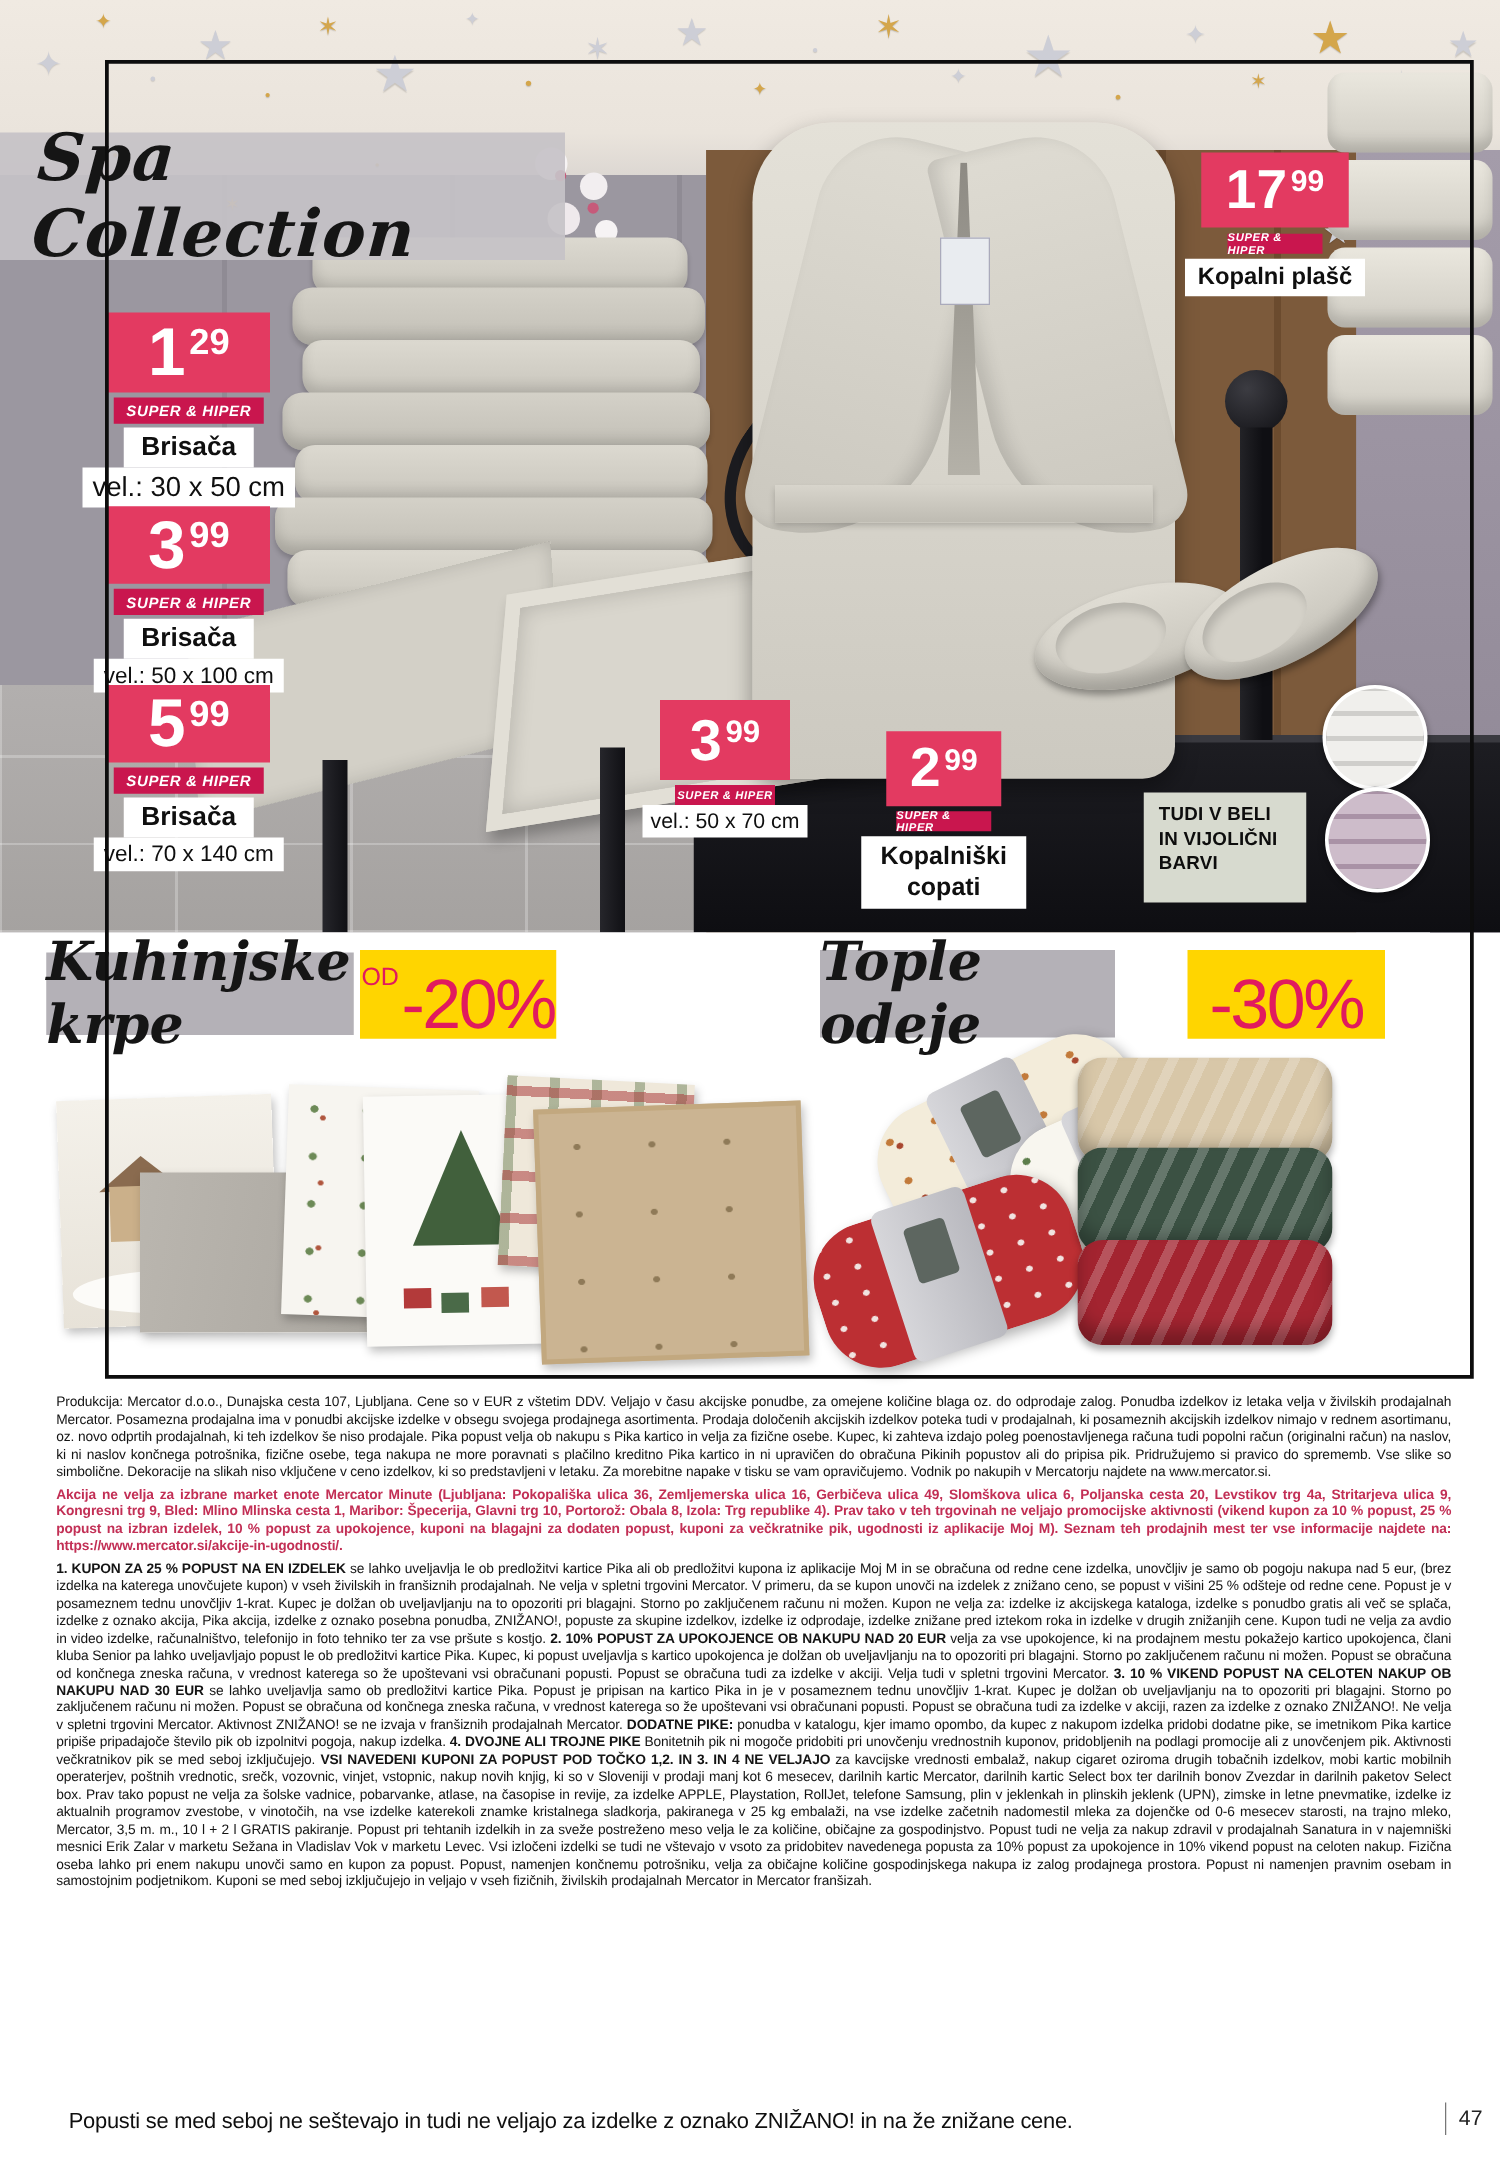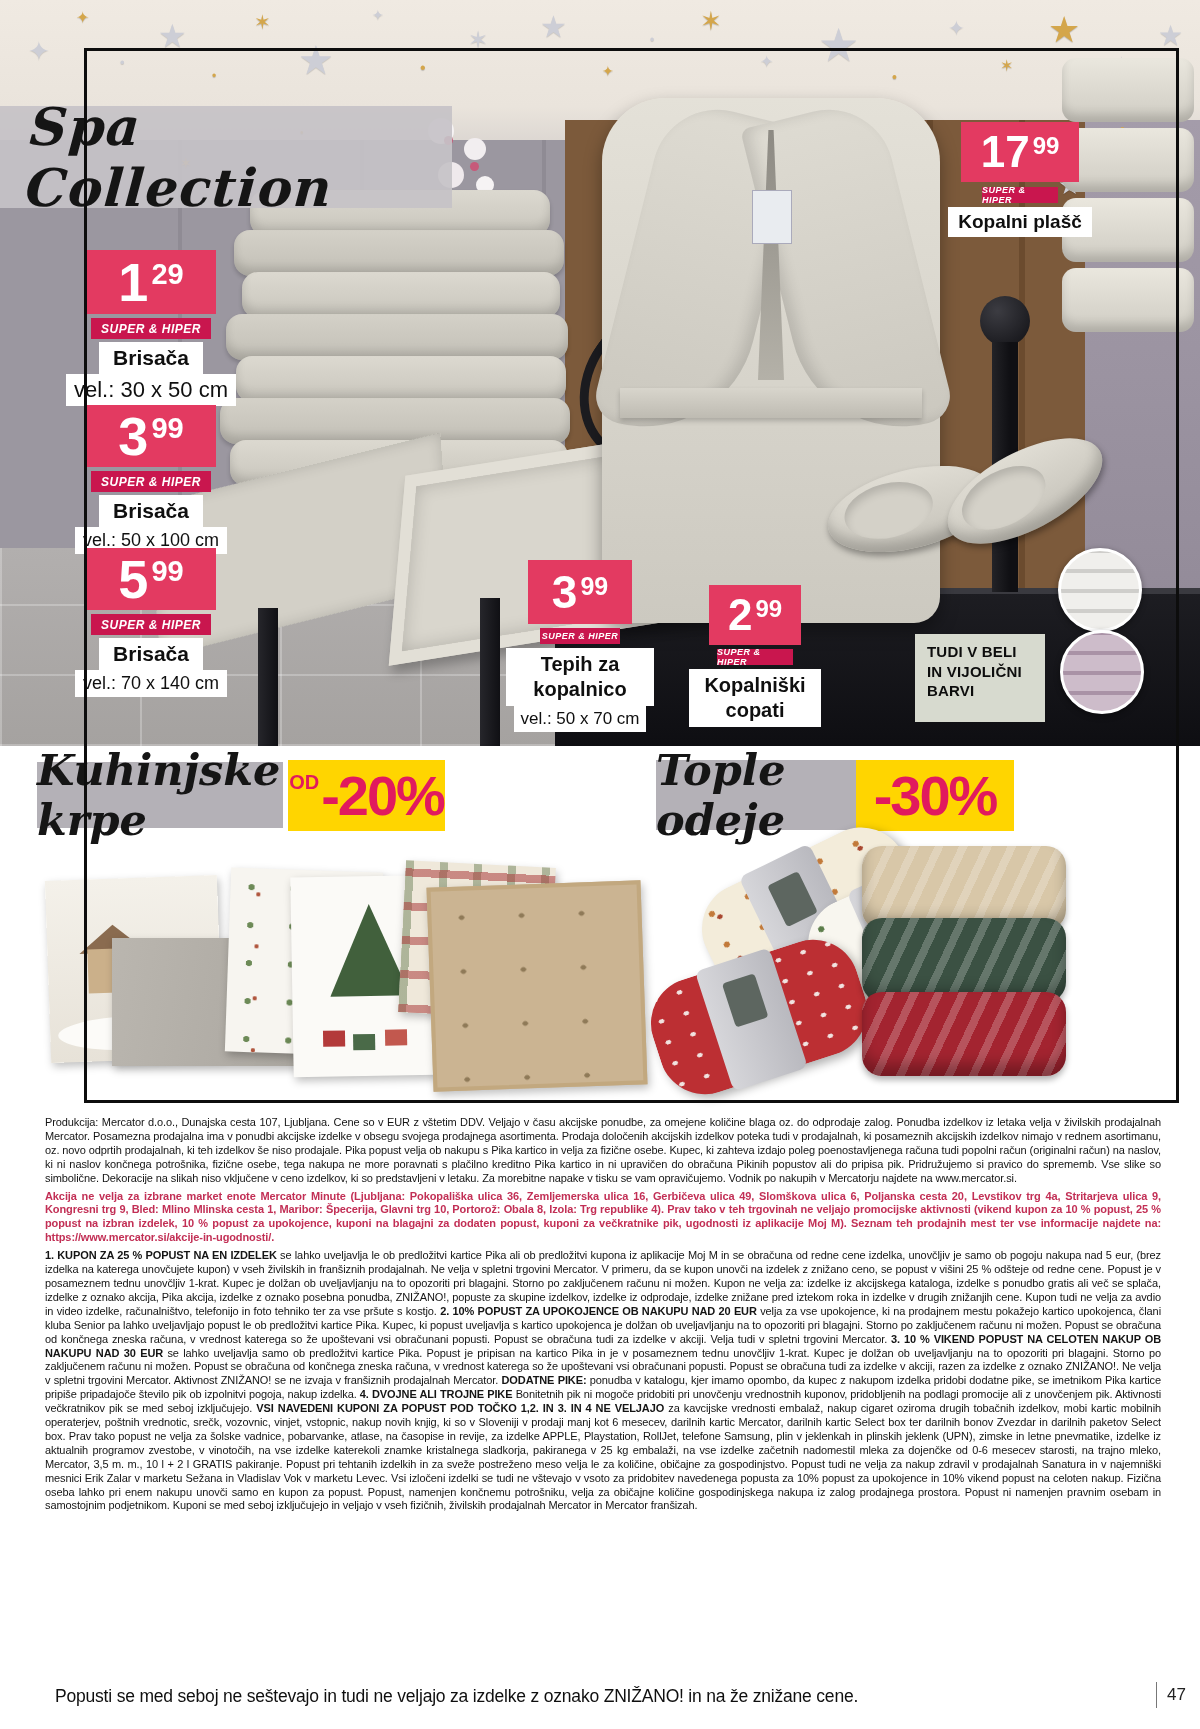--- a/index.html
+++ b/index.html
@@ -104,23 +104,23 @@
   .thumb{position:absolute;width:78px;height:78px;border-radius:50%;border:3px solid #fff;box-shadow:0 2px 6px rgba(0,0,0,.4);z-index:5;overflow:hidden;}
   .thumb.white{left:1058px;top:548px;background:repeating-linear-gradient(0deg,#f0efec 0 16px,#cfcecb 16px 20px);}
   .thumb.violet{left:1060px;top:630px;background:repeating-linear-gradient(0deg,#cdbcca 0 16px,#a992a6 16px 20px);}
 
   
   .mid{position:absolute;left:0;top:746px;width:1144px;height:364px;background:#fff;}
   .gband{position:absolute;background:#b4b1b7;display:flex;align-items:center;justify-content:center;}
   .gband .script{font-size:43px;}
   .gband.kl{left:37px;top:16px;width:246px;height:66px;}
   .gband.to{left:656px;top:14px;width:236px;height:70px;}
-  .ybadge{position:absolute;background:#ffd500;color:#e11a5e;font-weight:bold;display:flex;align-items:center;justify-content:center;}
+  .ybadge{position:absolute;background:#ffd500;color:#e11a5e;font-weight:normal;display:flex;align-items:flex-end;justify-content:center;}
   .ybadge.y1{left:288px;top:14px;width:157px;height:71px;}
-  .ybadge.y2{left:856px;top:14px;width:158px;height:71px;}
+  .ybadge.y2{left:950px;top:14px;width:158px;height:71px;}
   .disc{font-size:56px;letter-spacing:-2px;line-height:1;}
   .od{font-size:20px;align-self:flex-start;margin:12px 2px 0 0;line-height:1;}
 
   
   .kt{position:absolute;box-shadow:2px 4px 8px rgba(0,0,0,.25);}
   .kt.house{left:48px;top:132px;width:172px;height:182px;background:linear-gradient(#f4f1ea,#e7e2d8);transform:rotate(-2deg);}
   .kt.house .hs{position:absolute;left:40px;top:70px;width:52px;height:44px;background:#cbb08a;}
   .kt.house .hr{position:absolute;left:32px;top:46px;width:0;height:0;border-left:34px solid transparent;border-right:34px solid transparent;border-bottom:28px solid #8a6b4f;}
   .kt.house .snow{position:absolute;left:8px;bottom:10px;width:150px;height:34px;border-radius:50%;background:#fcfbf8;}
   .kt.plain{left:112px;top:192px;width:244px;height:128px;background:linear-gradient(100deg,#bab6af,#a7a39c);}
@@ -297,21 +297,20 @@
         </div>
       <div class="strip">SUPER &amp; HIPER</div>
       <div class="namebox">Kopalni plašč</div>
     </div>
     <div class="badge b5">
       <div class="pricebox">
           <span class="pi">3</span>
           <span class="pc">99</span>
         </div>
       <div class="strip">SUPER &amp; HIPER</div>
-      <div class="namebox">Tepih za kopalnico</div>
       <div class="sizebox">vel.: 50 x 70 cm</div>
     </div>
     <div class="badge b6">
       <div class="pricebox">
           <span class="pi">2</span>
           <span class="pc">99</span>
         </div>
       <div class="strip">SUPER &amp; HIPER</div>
       <div class="namebox">Kopalniški copati</div>
     </div>

